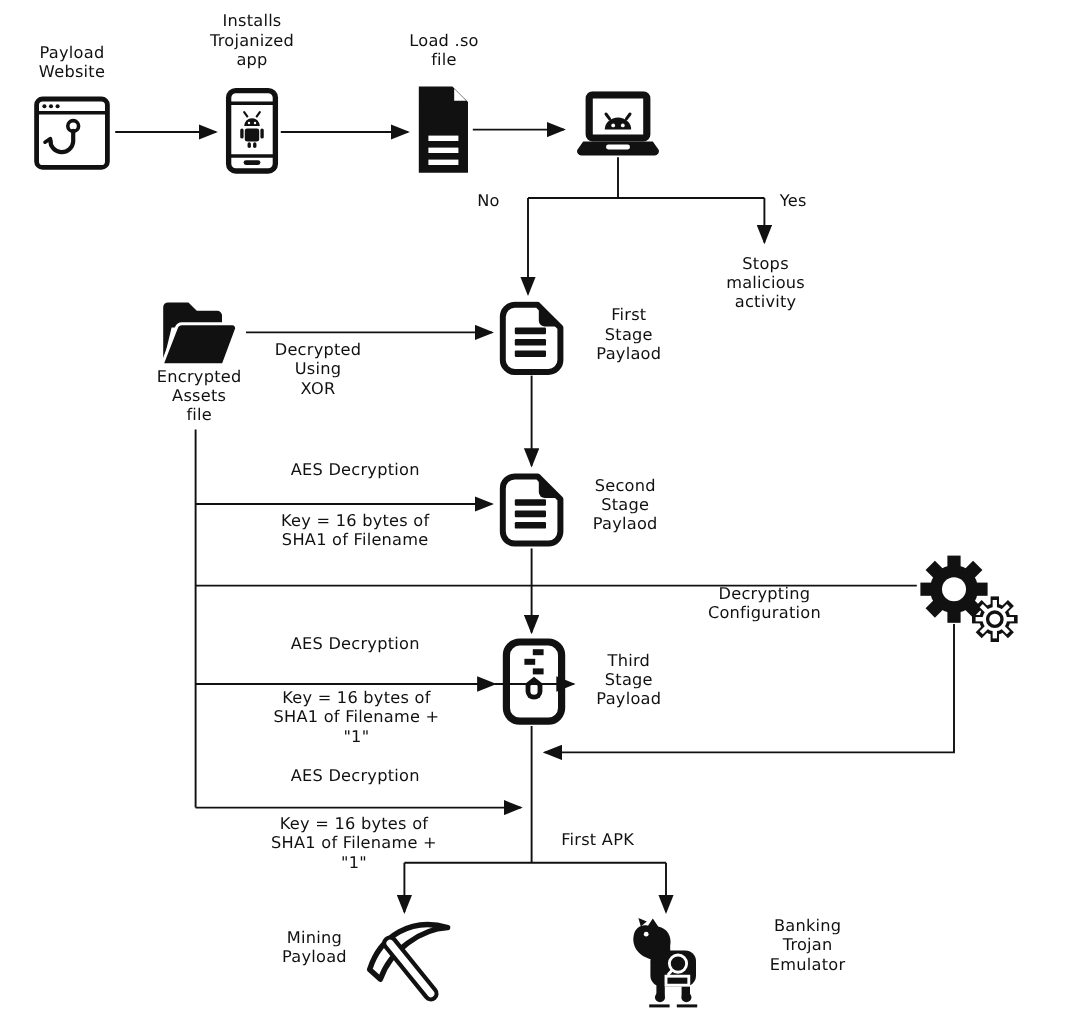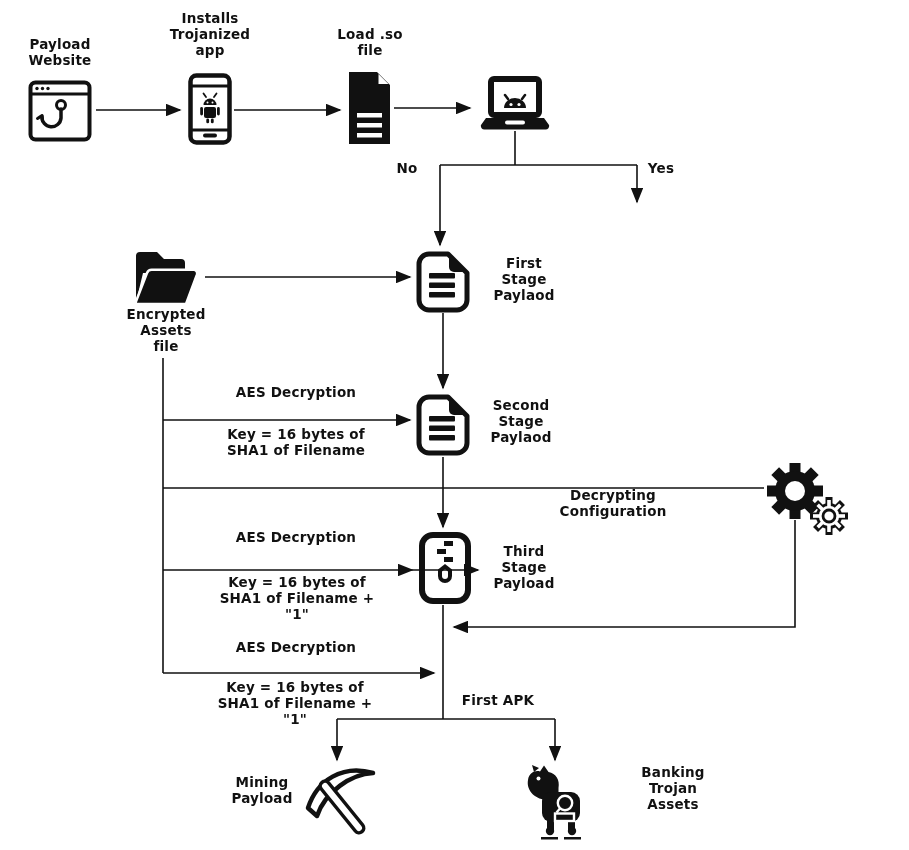--- a/index.html
+++ b/index.html
@@ -2,21 +2,21 @@
 <html><head>
 <meta charset="utf-8">
 <style>
   html,body{margin:0;padding:0;background:#ffffff;}
   #canvas{
     position:relative;width:909px;height:850px;background:#ffffff;
     font-family:"DejaVu Sans","Liberation Sans",sans-serif;overflow:hidden;
   }
   .lbl{
     position:absolute;transform:translateX(-50%);
-    font-size:13.5px;font-weight:bold;color:#111;
+    font-size:13.5px;font-weight:normal;color:#111;
     text-align:center;line-height:16px;white-space:pre-line;letter-spacing:.2px;
   }
   .icon{position:absolute;}
   .icon svg{display:block;}
   #connectors{position:absolute;left:0;top:0;pointer-events:none;z-index:6;}
   .lbl{z-index:4;}
   .icon{z-index:2;}
 </style>
 </head>
 <body>
@@ -25,51 +25,57 @@
 
   <div class="lbl" style="left:60px;top:36px">Payload
 Website</div>
   <div class="lbl" style="left:210px;top:10px">Installs
 Trojanized
 app</div>
   <div class="lbl" style="left:370px;top:26px">Load .so
 file</div>
   <div class="lbl" style="left:407px;top:160px">No</div>
   <div class="lbl" style="left:661px;top:160px">Yes</div>
+  <div class="lbl" style="left:638px;top:212px">Stops
+malicious
+activity</div>
   <div class="lbl" style="left:166px;top:306px">Encrypted
 Assets
 file</div>
+  <div class="lbl" style="left:265px;top:284px">Decrypted
+Using
+XOR</div>
   <div class="lbl" style="left:524px;top:255px">First
 Stage
 Paylaod</div>
   <div class="lbl" style="left:296px;top:384px">AES Decryption</div>
   <div class="lbl" style="left:296px;top:426px">Key = 16 bytes of
 SHA1 of Filename</div>
   <div class="lbl" style="left:521px;top:397px">Second
 Stage
 Paylaod</div>
-  <div class="lbl" style="left:613px;top:487px">Decrypting
+  <div class="lbl" style="left:637px;top:487px">Decrypting
 Configuration</div>
   <div class="lbl" style="left:296px;top:529px">AES Decryption</div>
   <div class="lbl" style="left:297px;top:574px">Key = 16 bytes of
 SHA1 of Filename +
 "1"</div>
   <div class="lbl" style="left:524px;top:543px">Third
 Stage
 Payload</div>
   <div class="lbl" style="left:296px;top:639px">AES Decryption</div>
   <div class="lbl" style="left:295px;top:679px">Key = 16 bytes of
 SHA1 of Filename +
 "1"</div>
   <div class="lbl" style="left:498px;top:692px">First APK</div>
   <div class="lbl" style="left:262px;top:774px">Mining
 Payload</div>
   <div class="lbl" style="left:673px;top:764px">Banking
 Trojan
-Assets</div>
+Emulator</div>
 
   <div class="icon" style="left:28px;top:80px">
     <svg width="64" height="62" viewBox="0 0 64 62">
       <rect x="2.5" y="2.5" width="59" height="57" rx="5" fill="#fff" stroke="#111" stroke-width="4"></rect>
       <line x1="2.5" y1="14" x2="61.5" y2="14" stroke="#111" stroke-width="3"></line>
       <circle cx="9" cy="8.5" r="1.7" fill="#111"></circle>
         <circle cx="14.5" cy="8.5" r="1.7" fill="#111"></circle>
         <circle cx="20" cy="8.5" r="1.7" fill="#111"></circle>
       <g>
         <circle cx="33" cy="25" r="4.5" fill="none" stroke="#111" stroke-width="3"></circle>

